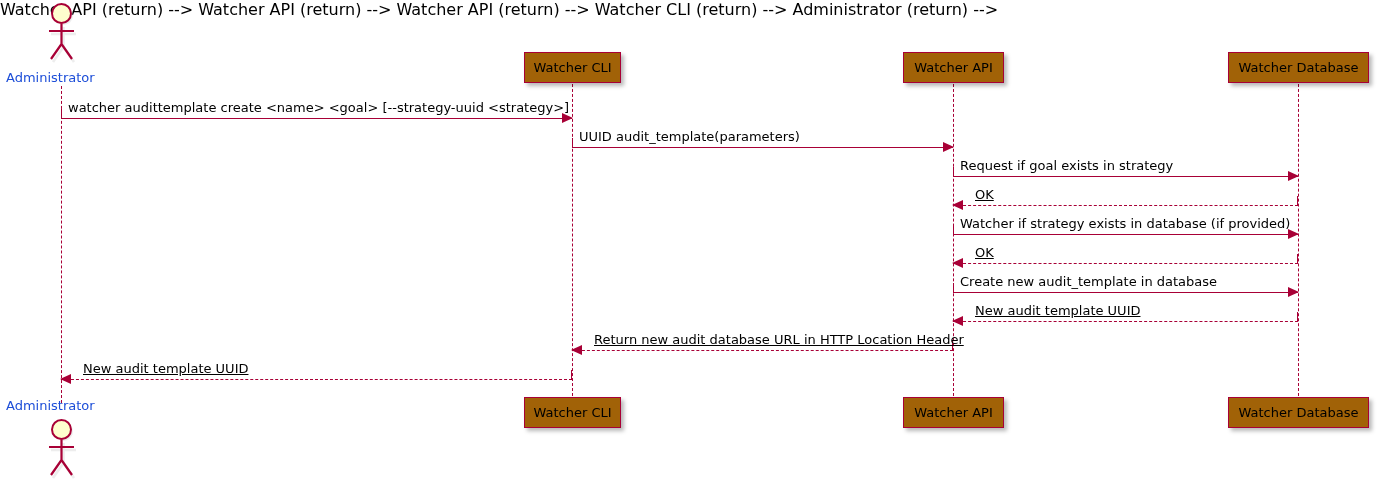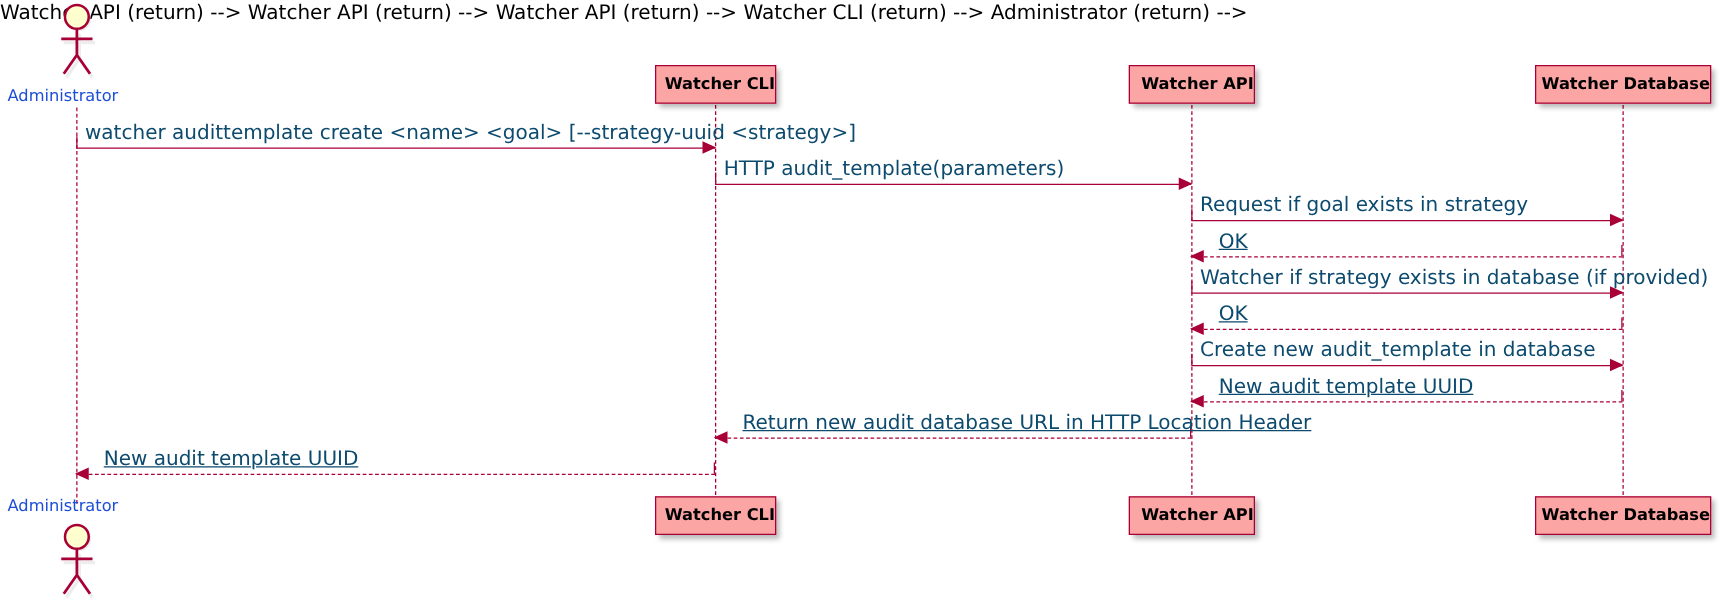--- a/index.html
+++ b/index.html
@@ -19,32 +19,31 @@
   }
   .lifeline {
     position: absolute;
     width: 0;
     border-left: 1px dashed #A80036;
     z-index: 1;
   }
   .pbox {
     position: absolute;
     box-sizing: border-box;
-    background: #fca5a5;
+    background: #a16207;
     border: 1.5px solid #A80036;
     color: #000000;
     font-size: 13px;
     line-height: 1;
     display: flex;
     align-items: center;
-    justify-content: flex-end;
+    justify-content: center;
     white-space: nowrap;
     box-shadow: 3px 3px 4px rgba(0,0,0,0.28);
     z-index: 4;
-    font-weight: bold;
   }
   .actor-wrap {
     position: absolute;
     z-index: 4;
   }
   .actor-label {
     position: absolute;
     font-size: 13px;
     color: #1d4ed8;
     white-space: nowrap;
@@ -77,22 +76,22 @@
   }
   .msg.left .head {
     left: -1px;
     border-top: 5.5px solid transparent;
     border-bottom: 5.5px solid transparent;
     border-right: 11px solid #A80036;
   }
   .msg .caption {
     position: absolute;
     bottom: 4px;
-    font-size: 16px;
-    color: #0c4a6e;
+    font-size: 13px;
+    color: #000000;
     white-space: nowrap;
     line-height: 1;
   }
   .msg.right .caption { left: 7px; }
   .msg.left .caption { left: 22px; text-decoration: underline; }
   
   .msg .tail {
     position: absolute;
     top: -9px;
     width: 0;
@@ -144,21 +143,21 @@
     <div class="line"></div>
     <div class="head"></div>
     <div class="caption">watcher audittemplate create &lt;name&gt; &lt;goal&gt; [--strategy-uuid &lt;strategy&gt;]</div>
   </div>
 
   
   <div class="msg solid right" style="left:572px; top:147px; width:381px;">
     <div class="tail"></div>
     <div class="line"></div>
     <div class="head"></div>
-    <div class="caption">HTTP audit_template(parameters)</div>
+    <div class="caption">UUID audit_template(parameters)</div>
   </div>
 
   
   <div class="msg solid right" style="left:953px; top:176px; width:345px;">
     <div class="tail"></div>
     <div class="line"></div>
     <div class="head"></div>
     <div class="caption">Request if goal exists in strategy</div>
   </div>
 

